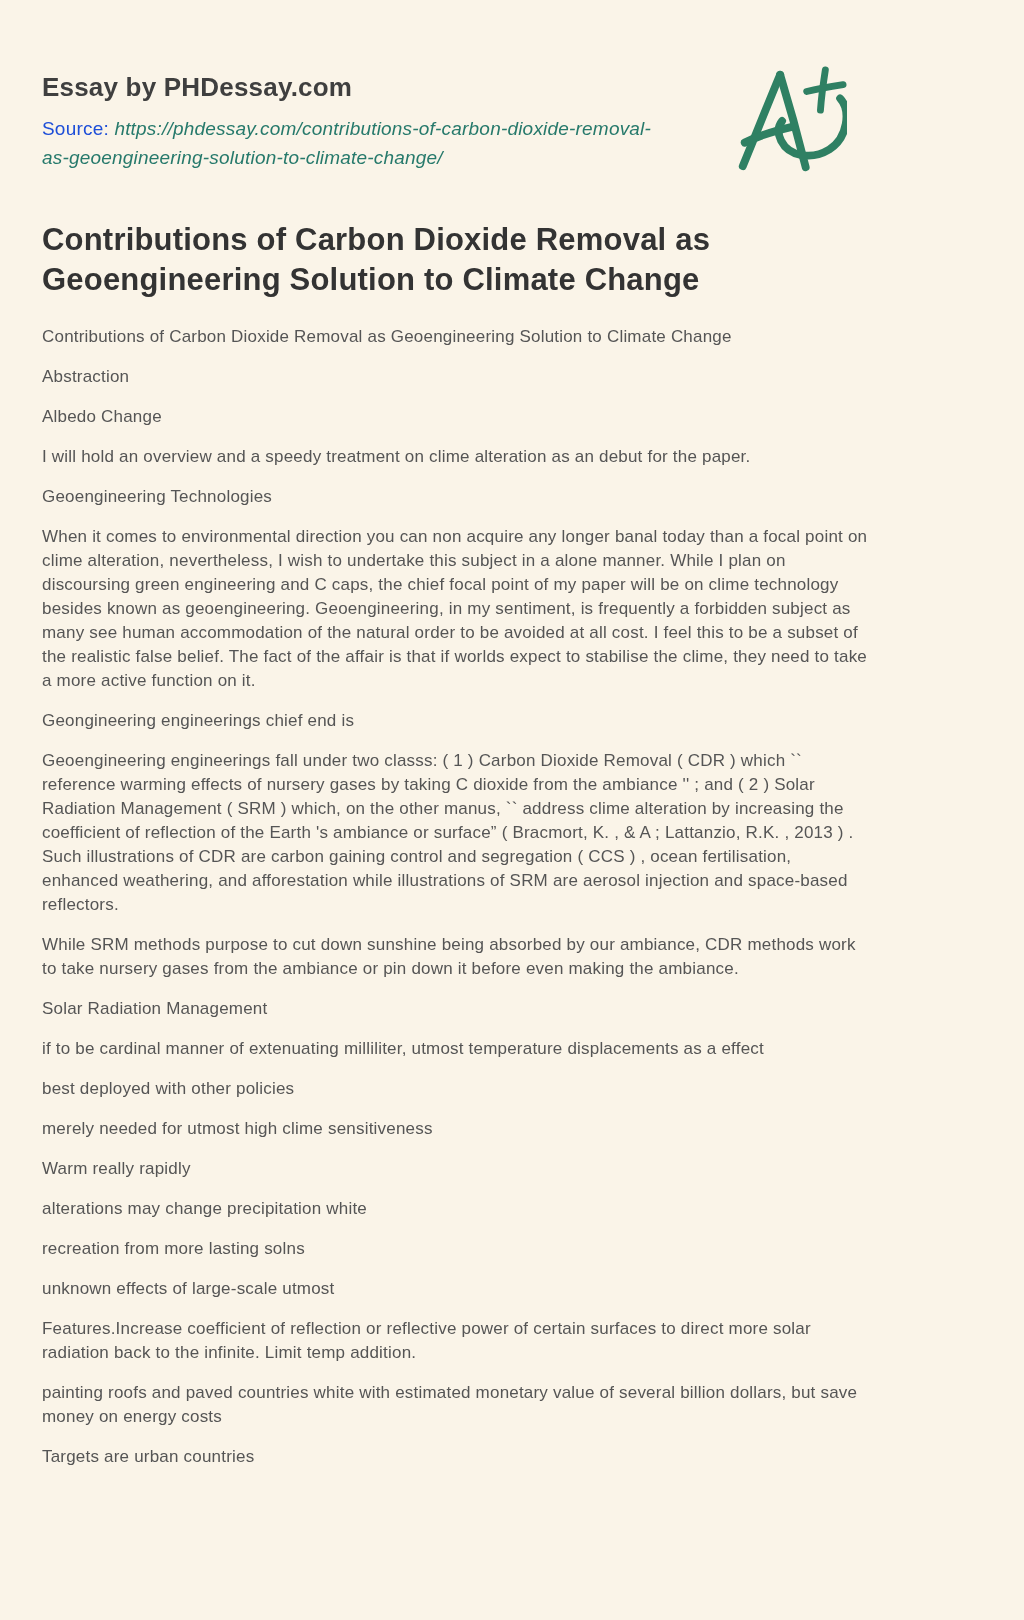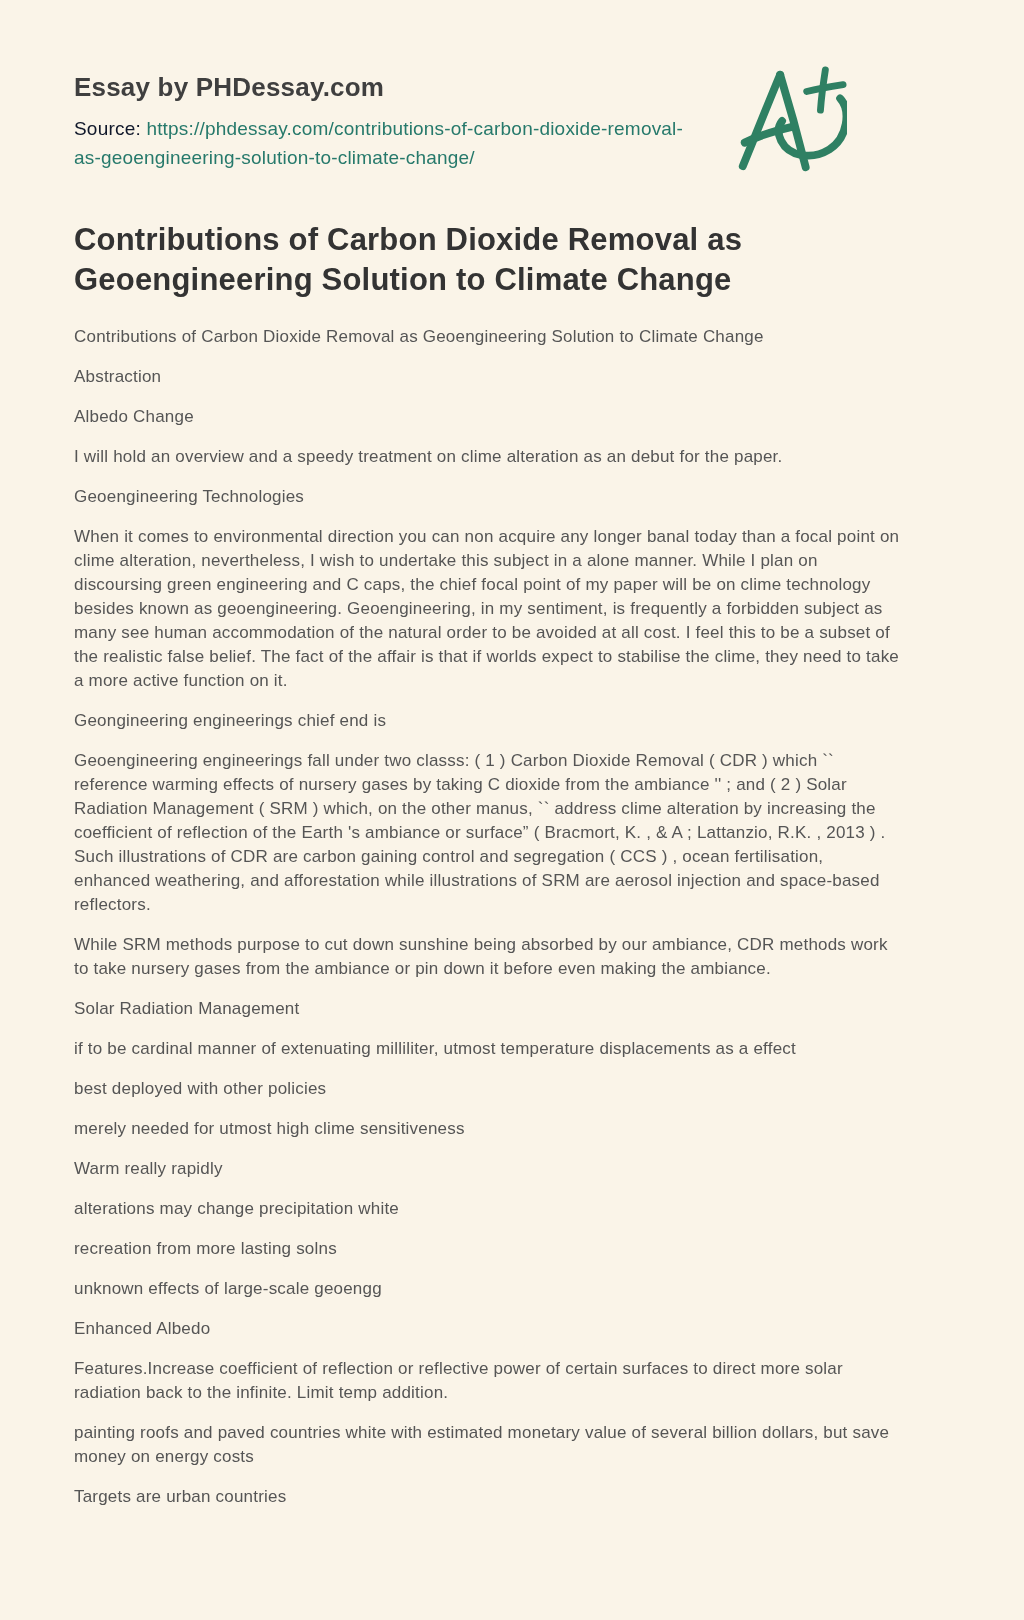--- a/index.html
+++ b/index.html
@@ -7,46 +7,47 @@
     width: 1024px;
     height: 1620px;
     overflow: hidden;
     background: #faf4e8;
     font-family: "Liberation Sans", "DejaVu Sans", sans-serif;
   }
   .page {
     position: relative;
     width: 1024px;
     height: 1372px;
-    padding: 72px 93px 0 74px;
+    padding: 72px 93px 0 42px;
   }
   .header {
     position: relative;
     width: 100%;
   }
   .header-title {
     font-size: 26px;
     line-height: 30px;
     font-weight: 700;
     color: #3f3f3f;
     letter-spacing: 0.2px;
   }
   .source-line {
     margin-top: 12px;
     max-width: 620px;
     font-size: 19px;
     line-height: 29px;
     letter-spacing: 0.2px;
     overflow-wrap: break-word;
   }
-  .source-label { color: #0f172a; }
+  .source-label { color: #1d4ed8; }
   .source-link {
     color: #26796b;
     text-decoration: none;
     cursor: pointer;
+    font-style: italic;
   }
   .logo {
     position: absolute;
     top: -8px;
     right: 84px;
     width: 118px;
     height: 112px;
   }
   .article-title {
     margin-top: 48px;
@@ -110,20 +111,19 @@
       <p>Geongineering engineerings chief end is</p>
       <p>Geoengineering engineerings fall under two classs: ( 1 ) Carbon Dioxide Removal ( CDR ) which `` reference warming effects of nursery gases by taking C dioxide from the ambiance '' ; and ( 2 ) Solar Radiation Management ( SRM ) which, on the other manus, `` address clime alteration by increasing the coefficient of reflection of the Earth 's ambiance or surface” ( Bracmort, K. , &amp; A ; Lattanzio, R.K. , 2013 ) . Such illustrations of CDR are carbon gaining control and segregation ( CCS ) , ocean fertilisation, enhanced weathering, and afforestation while illustrations of SRM are aerosol injection and space-based reflectors.</p>
       <p>While SRM methods purpose to cut down sunshine being absorbed by our ambiance, CDR methods work to take nursery gases from the ambiance or pin down it before even making the ambiance.</p>
       <p>Solar Radiation Management</p>
       <p>if to be cardinal manner of extenuating milliliter, utmost temperature displacements as a effect</p>
       <p>best deployed with other policies</p>
       <p>merely needed for utmost high clime sensitiveness</p>
       <p>Warm really rapidly</p>
       <p>alterations may change precipitation white</p>
       <p>recreation from more lasting solns</p>
-      <p>unknown effects of large-scale geoengg</p>
-      <p>Enhanced Albedo</p>
+      <p>unknown effects of large-scale utmost</p>
       <p>Features.Increase coefficient of reflection or reflective power of certain surfaces to direct more solar radiation back to the infinite. Limit temp addition.</p>
       <p>painting roofs and paved countries white with estimated monetary value of several billion dollars, but save money on energy costs</p>
       <p>Targets are urban countries</p>
     </div>
 
 </div>
 
 </body></html>

